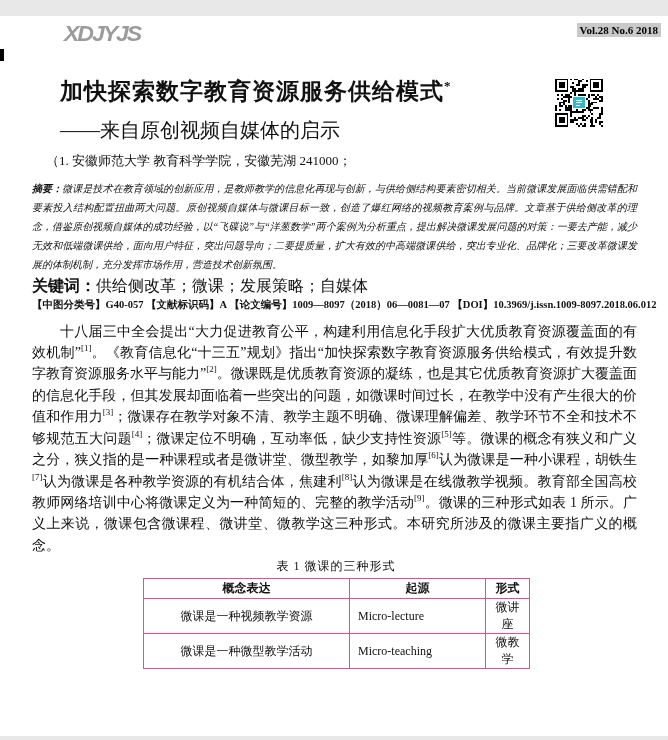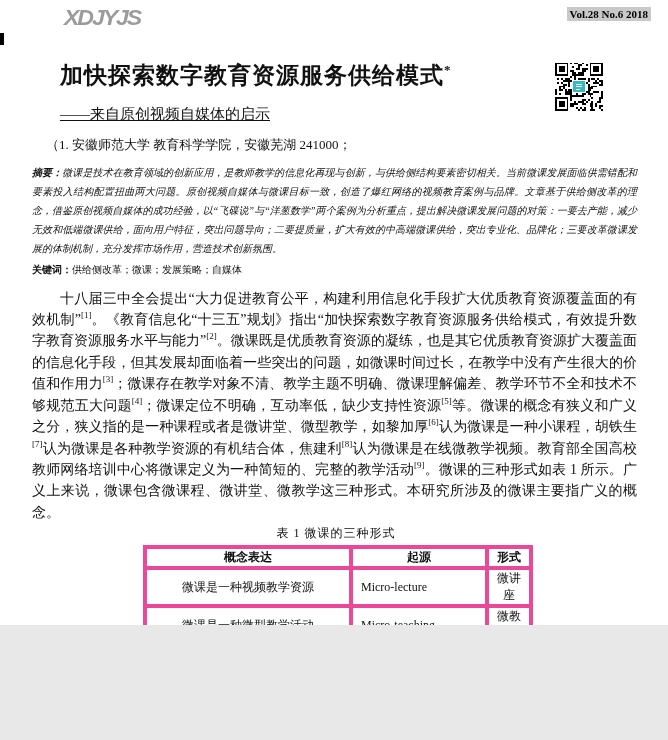--- a/index.html
+++ b/index.html
@@ -1,62 +1,62 @@
 <!DOCTYPE html>
 <html><head>
 <meta charset="utf-8">
 <style>
   * { margin:0; padding:0; box-sizing:border-box; }
   html,body { background:#e8e8e8; }
   .page {
-    position:relative; width:668px; height:625px; margin:0 auto;
+    position:relative; width:668px; height:720px; margin:16px auto;
     background:#ffffff; overflow:hidden; color:#111;
     font-family:"Liberation Serif", serif;
   }
   
   .logo {
     position:absolute; left:64px; top:5px;
     font-family:"Liberation Sans", sans-serif;
     font-weight:bold; font-style:italic;
     font-size:22px; letter-spacing:-2px; color:#9b9b9b;
     transform:scaleX(1.05); transform-origin:left;
   }
   .issue-box {
-    position:absolute; right:17px; top:7px;
+    position:absolute; right:7px; top:7px;
     background:#c9c9c9; color:#000;
     font-size:11px; font-weight:bold; padding:1px 3px;
     font-family:"Liberation Serif", serif; white-space:nowrap;
   }
   .edge-mark { position:absolute; left:0; top:33px; width:4px; height:12px; background:#000; }
   .qr { position:absolute; left:555px; top:60px; width:48px; height:53px; }
   .qr svg { shape-rendering:crispEdges; }
 
   
   .content { position:absolute; left:32px; top:0; width:605px; }
   .title { margin:56px 0 0 28px; font-size:23px; line-height:28px; font-weight:bold; letter-spacing:1px; }
   .title sup { font-size:13px; }
-  .subtitle { margin:14px 0 0 28px; font-size:15px; line-height:20px;text-decoration:underline; }
+  .subtitle { margin:14px 0 0 28px; font-size:20px; line-height:20px; }
   .authors { margin:12px 0 0 28px; font-size:14px; line-height:18px; font-weight:bold; }
   .author { margin-right:36px; }
   .author sup { font-size:9px; font-weight:bold; }
   .affils { margin:9px 0 0 14px; font-size:13px; line-height:24px; }
   .affil-line2 { padding-left:14px; }
   .abstract { margin-top:6px; font-size:10px; line-height:19px; text-align:justify;font-style:italic; }
   .abstract b, .keywords b { font-weight:bold; }
-  .keywords { margin-top:2px; font-size:10px; line-height:19px; }
+  .keywords { margin-top:2px; font-size:16px; line-height:19px; }
   .meta-line { margin-top:3px; font-size:10.5px; line-height:14px; font-weight:bold; white-space:nowrap; letter-spacing:0; }
 
   .body-par { margin-top:9px; font-size:14px; line-height:21.4px; text-align:justify; text-indent:2em; }
   .body-par sup { font-size:9px; line-height:0; }
 
   
   .table-wrap { width:386px; margin:2px 0 0 111px; }
   .t-caption { text-align:center; font-size:12px; font-weight:normal; margin-bottom:3px; letter-spacing:1px; }
   table.data { width:100%; border-collapse:collapse; font-size:12px; border:1.5px solid #000; table-layout:fixed; }
-  table.data th, table.data td { border:4px solid #ec4899; height:20px; padding:0 4px; text-align:center; font-weight:normal; }
+  table.data th, table.data td { border:1px solid #ec4899; height:20px; padding:0 4px; text-align:center; font-weight:normal; }
   table.data th { font-weight:bold; }
   table.data td.origin { text-align:left; padding-left:8px; }
 </style>
 </head>
 <body>
 
 <div class="page">
 
   <div class="logo">XDJYJS</div>
   <div class="issue-box">Vol.28 No.6 2018</div>
@@ -253,20 +253,21 @@
 
 
     <div class="affils">
       <div>（1. 安徽师范大学 教育科学学院，安徽芜湖 241000；</div>
     </div>
 
     <p class="abstract"><b>摘要：</b><span>微课是技术在教育领域的创新应用，是教师教学的信息化再现与创新，与供给侧结构要素密切相关。当前微课发展面临供需错配和要素投入结构配置扭曲两大问题。原创视频自媒体与微课目标一致，创造了爆红网络的视频教育案例与品牌。文章基于供给侧改革的理念，借鉴原创视频自媒体的成功经验，以“飞碟说”与“洋葱数学”两个案例为分析重点，提出解决微课发展问题的对策：一要去产能，减少无效和低端微课供给，面向用户特征，突出问题导向；二要提质量，扩大有效的中高端微课供给，突出专业化、品牌化；三要改革微课发展的体制机制，充分发挥市场作用，营造技术创新氛围。</span></p>
 
     <p class="keywords"><b>关键词：</b><span>供给侧改革；微课；发展策略；自媒体</span></p>
 
+    <div class="meta-line">【中图分类号】G40-057 【文献标识码】A 【论文编号】1009—8097（2018）06—0081—07 【DOI】10.3969/j.issn.1009-8097.2018.06.012</div>
 
     <p class="body-par"><span>十八届三中全会提出“大力促进教育公平，构建利用信息化手段扩大优质教育资源覆盖面的有效机制”</span><sup>[1]</sup><span>。《教育信息化“十三五”规划》指出“加快探索数字教育资源服务供给模式，有效提升数字教育资源服务水平与能力”</span><sup>[2]</sup><span>。微课既是优质教育资源的凝练，也是其它优质教育资源扩大覆盖面的信息化手段，但其发展却面临着一些突出的问题，如微课时间过长，在教学中没有产生很大的价值和作用力</span><sup>[3]</sup><span>；微课存在教学对象不清、教学主题不明确、微课理解偏差、教学环节不全和技术不够规范五大问题</span><sup>[4]</sup><span>；微课定位不明确，互动率低，缺少支持性资源</span><sup>[5]</sup><span>等。微课的概念有狭义和广义之分，狭义指的是一种课程或者是微讲堂、微型教学，如黎加厚</span><sup>[6]</sup><span>认为微课是一种小课程，胡铁生</span><sup>[7]</sup><span>认为微课是各种教学资源的有机结合体，焦建利</span><sup>[8]</sup><span>认为微课是在线微教学视频。教育部全国高校教师网络培训中心将微课定义为一种简短的、完整的教学活动</span><sup>[9]</sup><span>。微课的三种形式如表 1 所示。广义上来说，微课包含微课程、微讲堂、微教学这三种形式。本研究所涉及的微课主要指广义的概念。</span></p>
 
     <div class="table-wrap">
       <div class="t-caption">表 1  微课的三种形式</div>
       <table class="data">
         <colgroup>
             <col style="width:206px">
             <col style="width:136px">
             <col style="width:44px">

